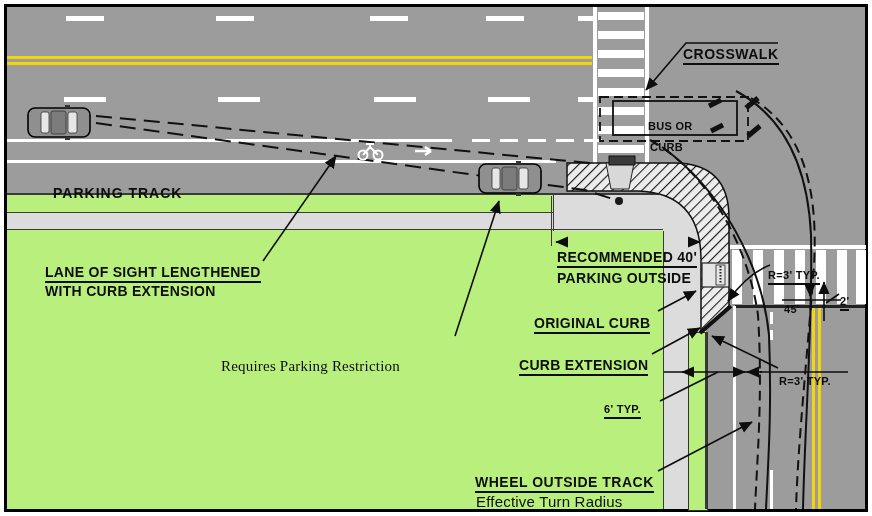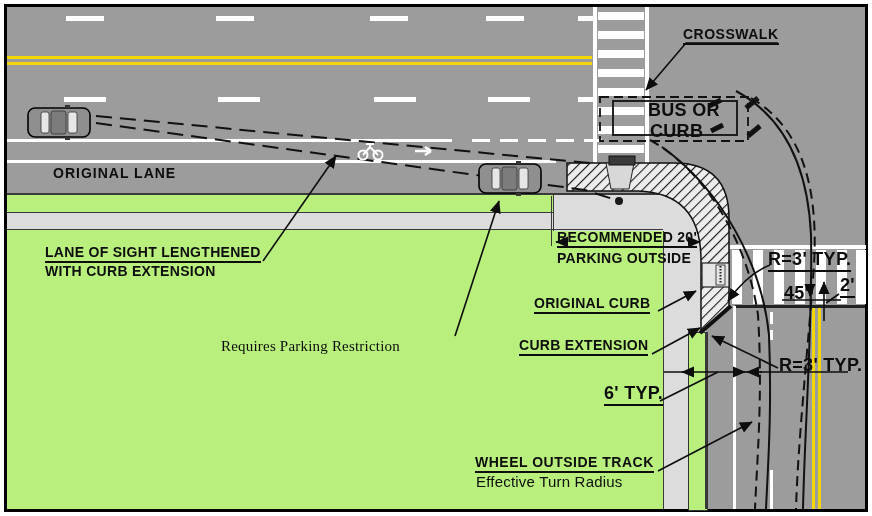--- a/index.html
+++ b/index.html
@@ -1,20 +1,20 @@
 <!DOCTYPE html>
 <html style="--road: #9c9c9c; --grass: #b9f07d; --sidewalk: #dcdcdc; --white: #ffffff; --yellow: #f2d60a; --ink: #0d0d0d;"><head>
 <meta charset="utf-8">
 <style>
   html,body{margin:0;padding:0;background:#fff;font-family:"Liberation Sans",sans-serif;}
   #canvas{position:relative;width:872px;height:516px;background:#fff;overflow:hidden;}
   .abs{position:absolute;}
   #frame{left:4px;top:4px;width:858px;height:502px;border:3px solid #000;background:var(--road,#9c9c9c);}
-  .lbl{position:absolute;font-weight:bold;font-size:14px;line-height:1.05;color:var(--ink,#0d0d0d);white-space:nowrap;letter-spacing:.3px;}
-  .lbl-sm{font-size:18px;}
+  .lbl{position:absolute;font-weight:bold;font-size:14px;line-height:1.05;color:var(--ink,#0d0d0d);white-space:nowrap;letter-spacing:.3px;margin-top:20px;}
+  .lbl-sm{font-size:11px;}
   .lbl-reg{font-weight:normal;font-size:15px;letter-spacing:.2px;}
   .ul{border-bottom:2px solid var(--ink,#0d0d0d);padding-bottom:1px;}
   .green{background:var(--grass,#b9f07d);}
   .walkb{background:var(--sidewalk,#dcdcdc);}
   .dline{background:#3a3a3a;}
   .wmark{background:var(--white,#ffffff);}
   .ymark{background:var(--yellow,#f2d60a);}
   svg{position:absolute;left:0;top:0;}
 </style>
 </head>
@@ -188,25 +188,25 @@
       <path d="M 848,372 H 760"></path>
       <path d="M 762,372 L 747,372" marker-end="url(#arr)"></path>
       <path d="M 778,368 L 712,336" marker-end="url(#arr)"></path>
       <path d="M 658,471 L 752,422" marker-end="url(#arr)"></path>
     </g>
   </svg>
 
   <div class="lbl ul" style="left:683px;top:27px;letter-spacing:.5px;">CROSSWALK</div>
   <div class="lbl lbl-sm" style="left:648px;top:101px;">BUS OR</div>
   <div class="lbl lbl-sm" style="left:650px;top:122px;">CURB</div>
-  <div class="lbl" style="left:53px;top:166px;letter-spacing:1px;">ORIGINAL LANE</div>
+  <div class="lbl" style="left:53px;top:166px;letter-spacing:1px;">PARKING TRACK</div>
   <div class="lbl ul" style="left:45px;top:245px;">LANE OF SIGHT LENGTHENED</div>
   <div class="lbl" style="left:45px;top:264px;">WITH CURB EXTENSION</div>
   <div class="lbl lbl-reg" style="left:221px;top:339px;font-family:Liberation Serif, serif;">Requires Parking Restriction</div>
-  <div class="lbl ul" style="left:557px;top:230px;">RECOMMENDED 20'</div>
+  <div class="lbl ul" style="left:557px;top:230px;">RECOMMENDED 40'</div>
   <div class="lbl" style="left:557px;top:251px;">PARKING OUTSIDE</div>
   <div class="lbl ul" style="left:534px;top:296px;">ORIGINAL CURB</div>
   <div class="lbl ul" style="left:519px;top:338px;">CURB EXTENSION</div>
   <div class="lbl ul lbl-sm" style="left:604px;top:384px;">6' TYP.</div>
   <div class="lbl ul lbl-sm" style="left:768px;top:250px;">R=3' TYP.</div>
   <div class="lbl lbl-sm" style="left:784px;top:284px;">45'</div>
   <div class="lbl ul lbl-sm" style="left:840px;top:276px;">2'</div>
   <div class="lbl lbl-sm" style="left:779px;top:356px;">R=3' TYP.</div>
   <div class="lbl lbl-reg" style="left:476px;top:474px;">Effective Turn Radius</div>
   <div class="lbl ul" style="left:475px;top:455px;letter-spacing:.5px;">WHEEL OUTSIDE TRACK</div>

